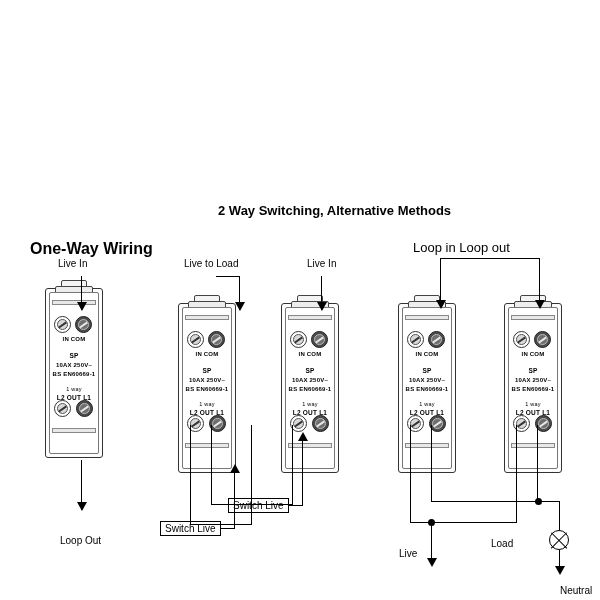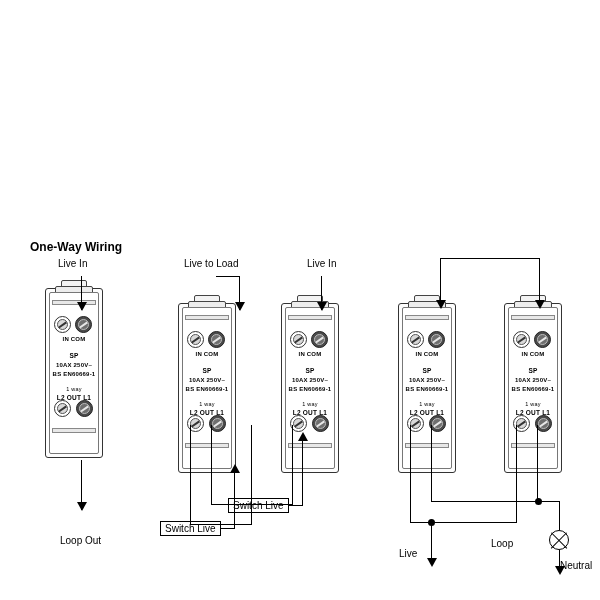--- a/index.html
+++ b/index.html
@@ -8,21 +8,21 @@
     background:#ffffff;
     font-family:"Liberation Sans", sans-serif;
     position:relative;
     overflow:hidden;
     color:#000;
   }
   #stage{position:absolute;left:0;top:0;width:600px;height:600px;}
 
   .txt{position:absolute;white-space:nowrap;}
   .title{font-size:13px;font-weight:bold;}
-  .hdr{font-size:12px;font-weight:bold;}
+  .hdr{font-size:16px;font-weight:bold;}
   .lbl{font-size:10px;}
 
   
   .sw{position:absolute;width:58px;height:182px;}
   .sw .body{
     position:absolute;left:0;top:10px;width:58px;height:170px;
     border:1.2px solid #333;border-radius:3px;
     background:#fdfdfd;
     box-sizing:border-box;
   }
@@ -108,21 +108,23 @@
   }
   .lamp i{position:absolute;left:50%;top:50%;width:22px;height:1.3px;background:#000;margin-left:-11px;}
   .lamp i.a{transform:rotate(45deg);}
   .lamp i.b{transform:rotate(-45deg);}
 </style>
 </head>
 <body>
 
 <div id="stage">
 
+  <div class="txt title" style="left:218px;top:203px;">2 Way Switching, Alternative Methods</div>
   <div class="txt hdr" style="left:30px;top:240px;">One-Way Wiring</div>
+  <div class="txt" style="left:413px;top:240px;font-size:13px;">Loop in Loop out</div>
 
   <div class="sw" style="left:45px;top:278px;">
     <div class="body"></div>
     <div class="tab"></div>
     <div class="tab2"></div>
     <div class="inner"></div>
     <div class="bar-top"></div>
     <div class="bar-bot"></div>
     <div class="term t-l2x">
         <div class="scr"></div>
@@ -322,18 +324,18 @@
   <div class="arrow-d" style="left:427px;top:558px;"></div>
   <div class="txt lbl" style="left:399px;top:548px;">Live</div>
 
   <div class="dot" style="left:535px;top:498px;"></div>
   <div class="hline" style="left:538px;top:501px;width:22px;"></div>
   <div class="vline" style="left:559px;top:501px;height:29px;"></div>
   <div class="lamp" style="left:549px;top:530px;">
     <i class="a"></i>
       <i class="b"></i>
   </div>
-  <div class="txt lbl" style="left:491px;top:538px;">Loop</div>
+  <div class="txt lbl" style="left:491px;top:538px;">Load</div>
   <div class="vline" style="left:559px;top:550px;height:20px;"></div>
   <div class="arrow-d" style="left:555px;top:566px;"></div>
-  <div class="txt lbl" style="left:560px;top:560px;">Neutral</div>
+  <div class="txt lbl" style="left:560px;top:585px;">Neutral</div>
 
 </div>
 
 </body></html>

